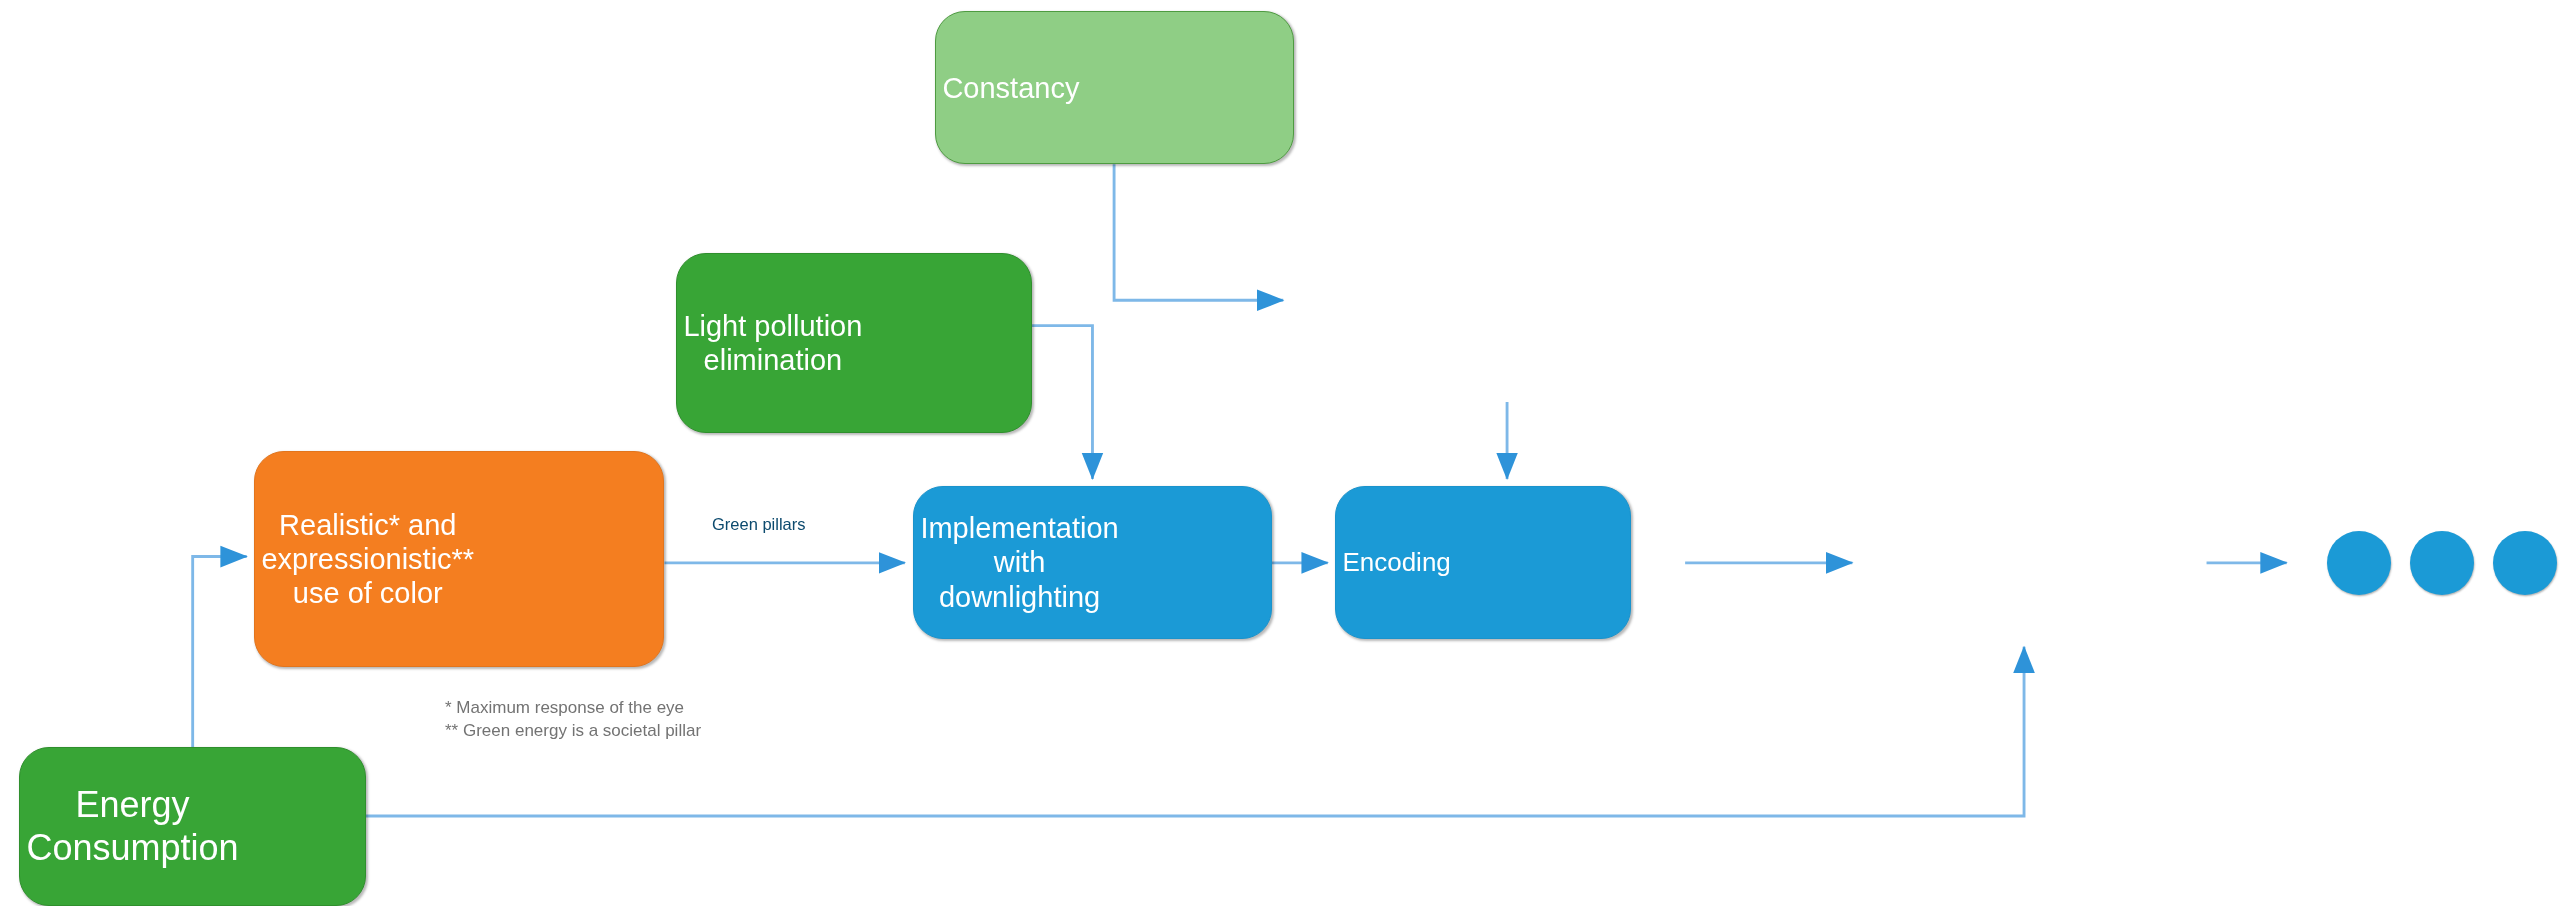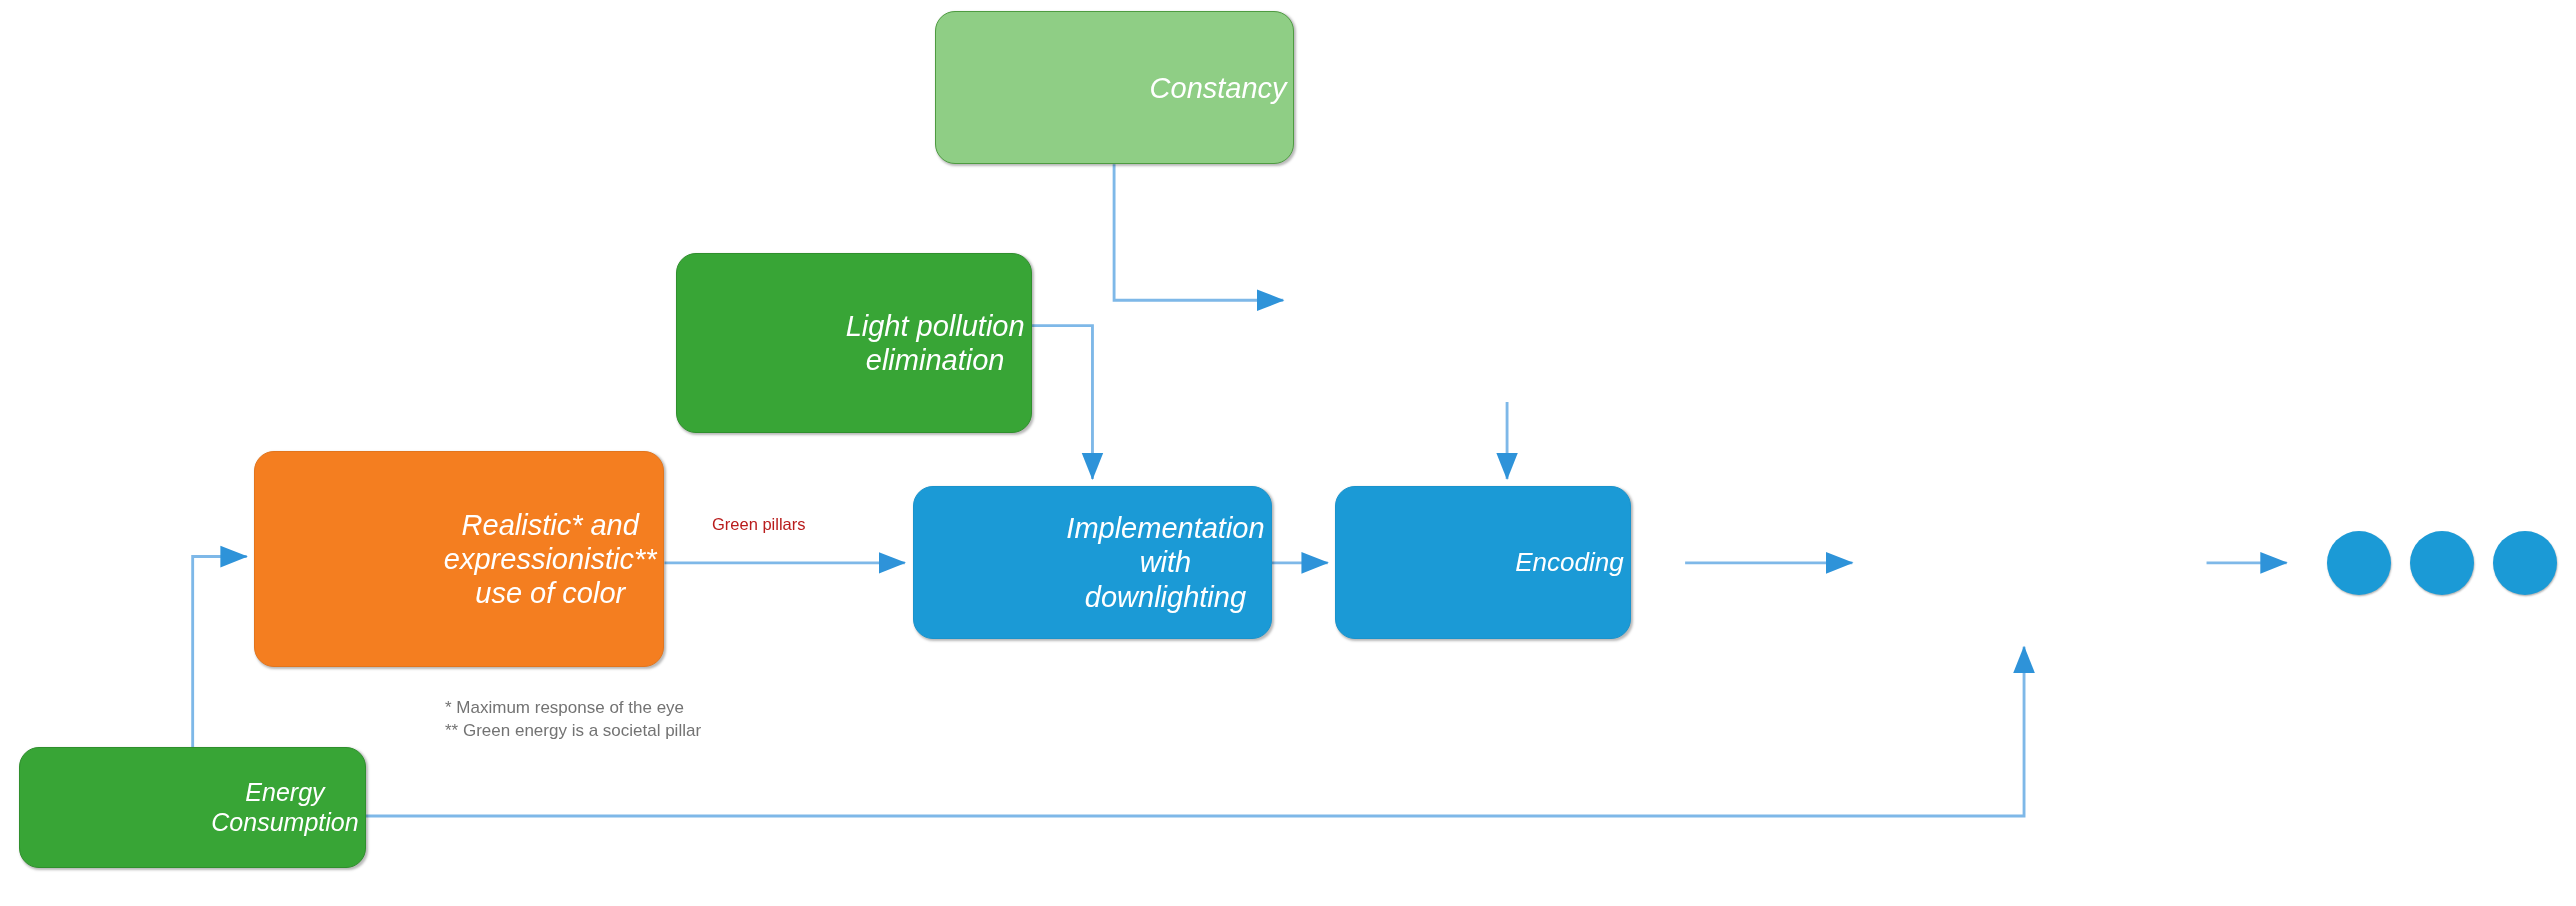--- a/index.html
+++ b/index.html
@@ -24,30 +24,29 @@
     top: 0;
     width: 2576px;
     height: 907px;
     pointer-events: none;
   }
   .node {
     position: absolute;
     box-sizing: border-box;
     display: flex;
     align-items: center;
-    justify-content: flex-end;
+    justify-content: flex-start;
     text-align: center;
     color: #ffffff;
     line-height: 1.18;
-    border-radius: 20px;
+    border-radius: 30px;
     box-shadow: 1.3px 1.9px 2.5px rgba(0,0,0,0.28);
     white-space: pre-line;
     padding: 2.5px 6.4px;
     z-index: 3;
-    font-style: italic;
   }
   .node-blue {
     background: #1B9AD6;
     border: 1.3px solid #1A93CC;
   }
   .node-green {
     background: #38A536;
     border: 1.3px solid #2F8F2D;
   }
   .node-lightgreen {
@@ -60,21 +59,21 @@
   }
   .dot {
     position: absolute;
     background: #1B9AD6;
     border-radius: 50%;
     box-shadow: 0.6px 1.3px 1.9px rgba(0,0,0,0.3);
     z-index: 3;
   }
   .edge-label {
     position: absolute;
-    color: #b91c1c;
+    color: #0c4a6e;
     font-size: 16.5px;
     white-space: nowrap;
     z-index: 4;
   }
   .footnotes {
     position: absolute;
     color: #737373;
     font-size: 17px;
     line-height: 1.38;
     white-space: pre-line;
@@ -135,21 +134,21 @@
     <span>Implementation
 with
 downlighting</span>
   </div>
 
   <div class="node node-blue" style="left:1335px; top:486px; width:296px; height:153px; font-size:26px;">
     <span>Encoding</span>
   </div>
 
 
-  <div class="node node-green" style="left:19px; top:747px; width:347px; height:121px; font-size:25px;">
+  <div class="node node-green" style="left:19px; top:747px; width:347px; height:159px; font-size:36px;">
     <span>Energy
 Consumption</span>
   </div>
 
   <div class="dot" style="left:2327px; top:531px; width:64px; height:64px;"></div>
   <div class="dot" style="left:2410px; top:531px; width:64px; height:64px;"></div>
   <div class="dot" style="left:2493px; top:531px; width:64px; height:64px;"></div>
 
   <div class="edge-label" style="left:712px; top:515px;">Green pillars</div>
 

